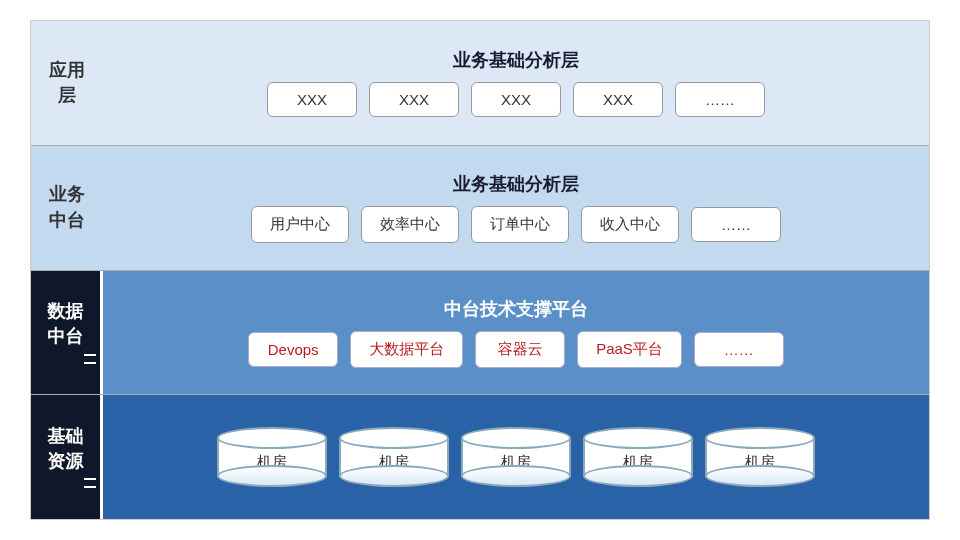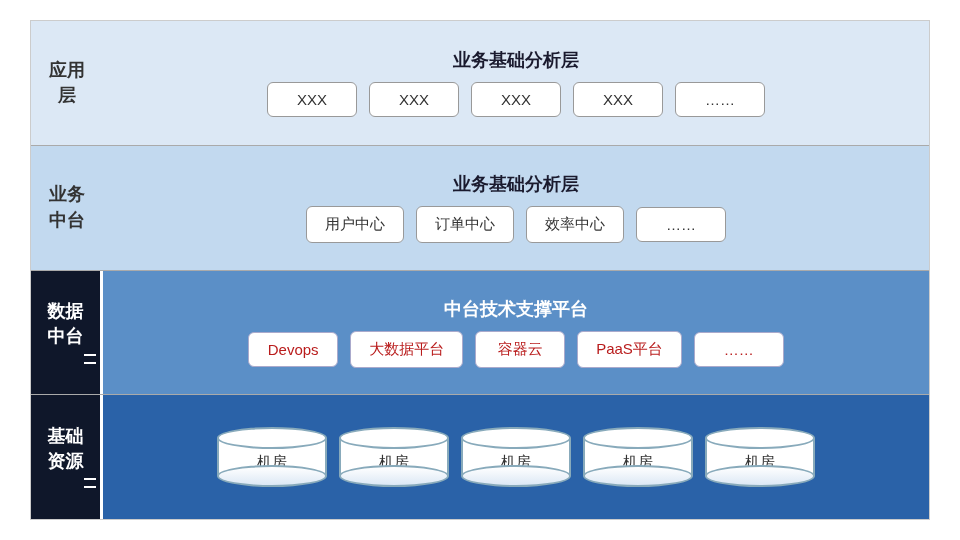--- a/index.html
+++ b/index.html
@@ -186,22 +186,23 @@
     </div>
     <div class="layer-row row-biz">
       <div class="layer-label">
         <span class="layer-label-text">业务
 中台</span>
       </div>
       <div class="layer-content">
         <div class="layer-title">业务基础分析层</div>
         <div class="boxes-row">
           <div class="rect-box">用户中心</div>
+          <div class="rect-box">效率中心</div>
           <div class="rect-box">订单中心</div>
-          <div class="rect-box">效率中心</div>
+          <div class="rect-box">收入中心</div>
           <div class="rect-box">……</div>
         </div>
       </div>
     </div>
     <div class="layer-row row-data">
       <div class="layer-label">
         <span class="layer-label-text">数据
 中台</span>
         <div class="tick-line"></div>
         <div class="tick-line"></div>

